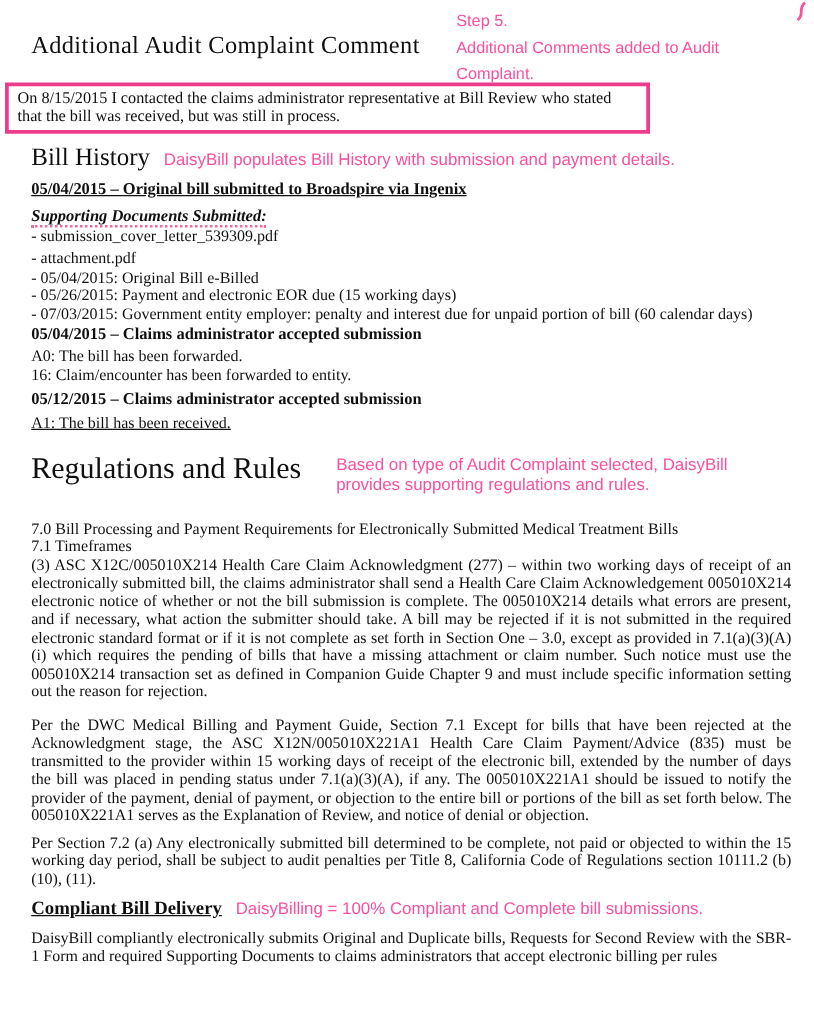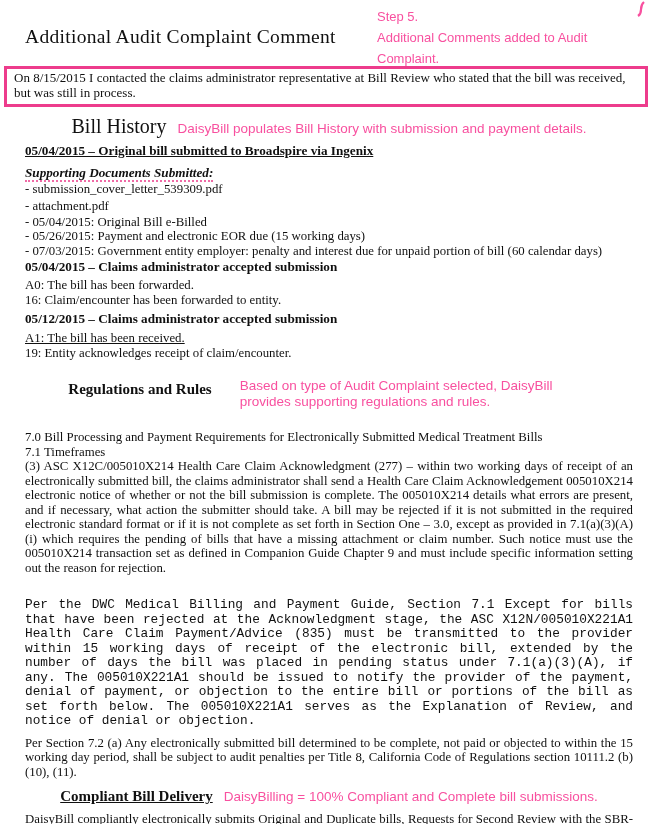--- a/index.html
+++ b/index.html
@@ -22,53 +22,53 @@
 
   .corner-mark { position: absolute; top: 1px; right: 2px; }
 
   
   .title-row { position: relative; height: 62px; }
   .doc-title {
     position: absolute; left: 0; top: 26px; margin: 0;
     font-size: 19.5px; font-weight: normal; letter-spacing: .3px;
     font-family: "Liberation Serif", serif;
   }
-  .step-annotation { position: absolute; left: 352px; top: 6px; font-size: 13px; line-height: 21px; }
+  .step-annotation { position: absolute; left: 340px; top: 6px; font-size: 13px; line-height: 21px; }
 
   
   .comment-box {
-    margin: 4px 0 0 -21px; width: 644px; box-sizing: border-box;
+    margin: 4px 0 0 -21px; width: 516px; box-sizing: border-box;
     border: 3px solid #ed3c8c;
     padding: 2px 7px 4px;
     font-size: 13px; line-height: 14.5px;
   }
 
   
-  .section-head { display: flex; align-items: baseline; gap: 11px; justify-content: center; }
+  .section-head { display: flex; align-items: baseline; gap: 11px; }
   .bh-head { margin-top: 7px; }
   .h2-title { margin: 0; font-size: 20px; line-height: 24px; font-weight: normal; }
   .note { font-size: 13.5px; }
 
   
   .t { font-size: 12.8px; line-height: 14.5px; }
 
   .event-heading { font-weight: bold; font-size: 13.2px; line-height: 15px; }
   .sub-label { font-style: italic; font-weight: bold; font-size: 13.2px; line-height: 16px; }
   .squiggle { border-bottom: 2px dotted #ef6ba6; padding-bottom: 0; margin-top: 16px; }
 
   .mt1 { margin-top: 1px; } .mt2 { margin-top: 2.5px; } .mt3 { margin-top: 3.5px; }
   .mt4 { margin-top: 4px; } .mt5 { margin-top: 5px; text-decoration: underline; } .mt7 { margin-top: 7px; }
 
   
   .reg-head { margin-top: 16px; align-items: flex-start; }
-  .reg-title { margin: 0; font-size: 15px; line-height: 26px; font-weight: bold; }
+  .reg-title { margin: 0; font-size: 24px; line-height: 26px; font-weight: normal; }
   .reg-note { max-width: 350px; line-height: 16px; margin-top: 2px; margin-left: 17px; }
   .reg-body { margin-top: 20px; }
   .para { margin: 0; text-align: justify; }
-  .sp-a { margin-top: 23px; font-family: Liberation Mono, monospace; }
+  .sp-a { margin-top: 12px; }
   .sp-b { margin-top: 7px; }
 
   
   .compliant-head { margin-top: 9px; }
   .compliant-title { margin: 0; font-size: 15px; font-weight: bold; text-decoration: underline; }
   .final-para { margin-top: 7px; }
 </style>
 </head>
 <body>
 
@@ -111,21 +111,20 @@
 
   <section>
     <div class="event-heading mt1">05/04/2015 – Claims administrator accepted submission</div>
     <div class="t mt4">A0: The bill has been forwarded.</div>
     <div class="t">16: Claim/encounter has been forwarded to entity.</div>
   </section>
 
   <section>
     <div class="event-heading mt4">05/12/2015 – Claims administrator accepted submission</div>
     <div class="t mt5">A1: The bill has been received.</div>
-    <div class="t">19: Entity acknowledges receipt of claim/encounter.</div>
   </section>
 
   <div class="section-head reg-head">
     <h2 class="reg-title">Regulations and Rules</h2>
     <span class="note sans pink reg-note">Based on type of Audit Complaint selected, DaisyBill provides supporting regulations and rules.</span>
   </div>
 
   <section class="reg-body">
     <div class="t">7.0 Bill Processing and Payment Requirements for Electronically Submitted Medical Treatment Bills</div>
     <div class="t">7.1 Timeframes</div>

